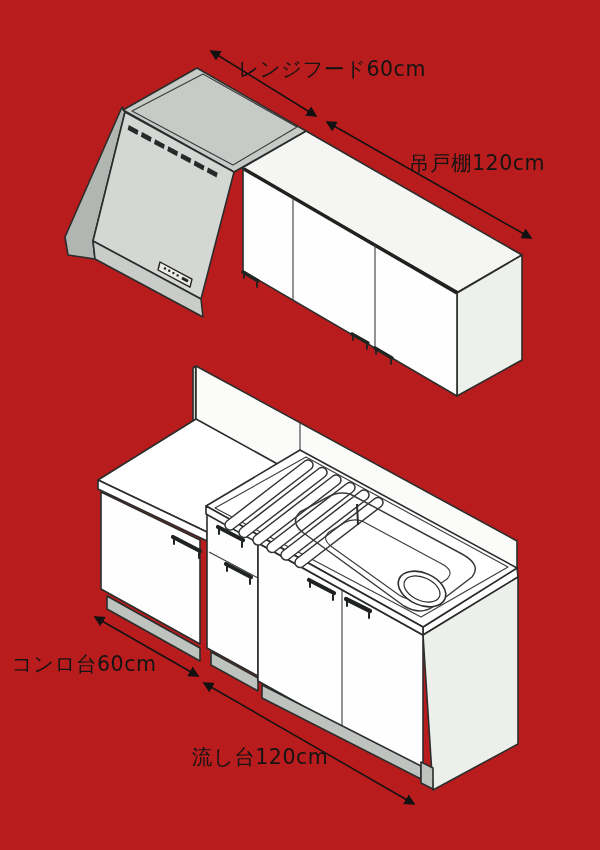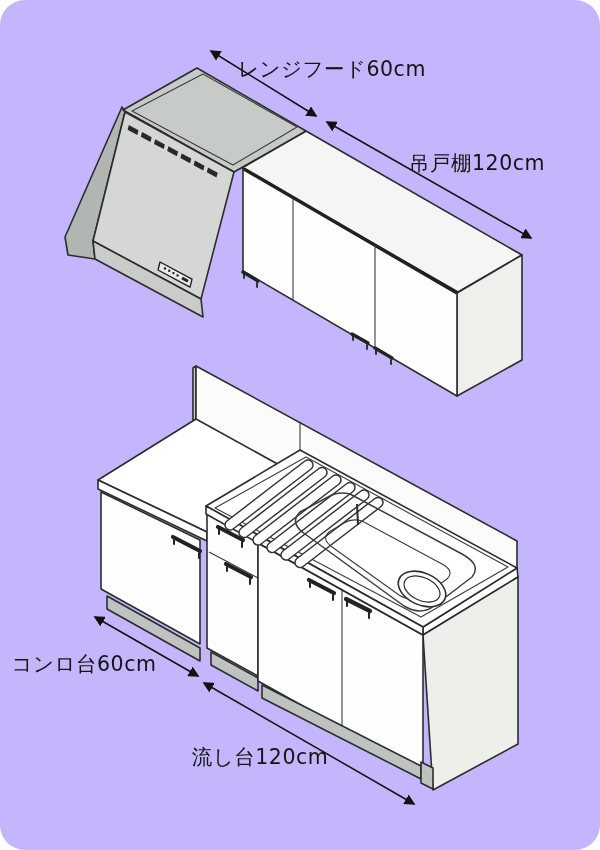--- a/index.html
+++ b/index.html
@@ -1,16 +1,16 @@
 <!DOCTYPE html>
 <html><head>
 <meta charset="utf-8">
 <style>
   html,body{margin:0;padding:0;background:#ffffff;}
-  .stage{width:600px;height:850px;position:relative;background:#c4b5fd;overflow:hidden;border-radius:25px;}
+  .stage{width:600px;height:850px;position:relative;background:#b91c1c;overflow:hidden;}
   svg{display:block;}
   .face{stroke:#2b2d2c;stroke-width:1.6;stroke-linejoin:round;}
   .thin{stroke:#3a3c3b;stroke-width:1.1;fill:none;stroke-linejoin:round;}
   .dim{stroke:#121212;stroke-width:1.5;fill:none;}
   .lbl{font-family:"DejaVu Sans","Liberation Sans",sans-serif;font-size:20.5px;fill:#141414;letter-spacing:.5px;}
   .handle{stroke:#1f2321;stroke-linecap:round;fill:none;}
   .slat{fill:#262a28;stroke:none;}
 </style>
 </head>
 <body>

